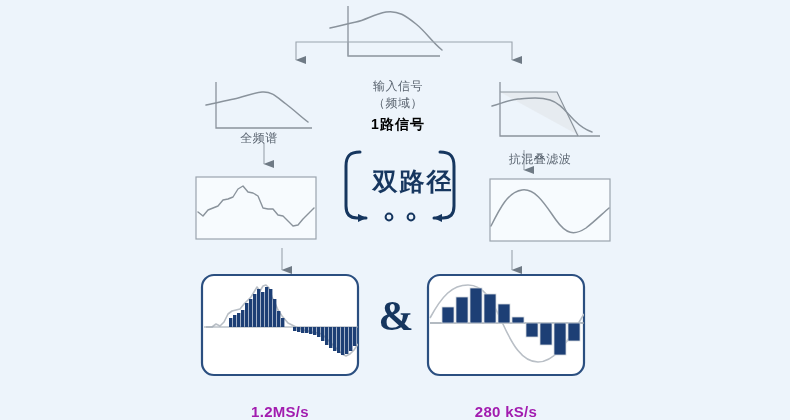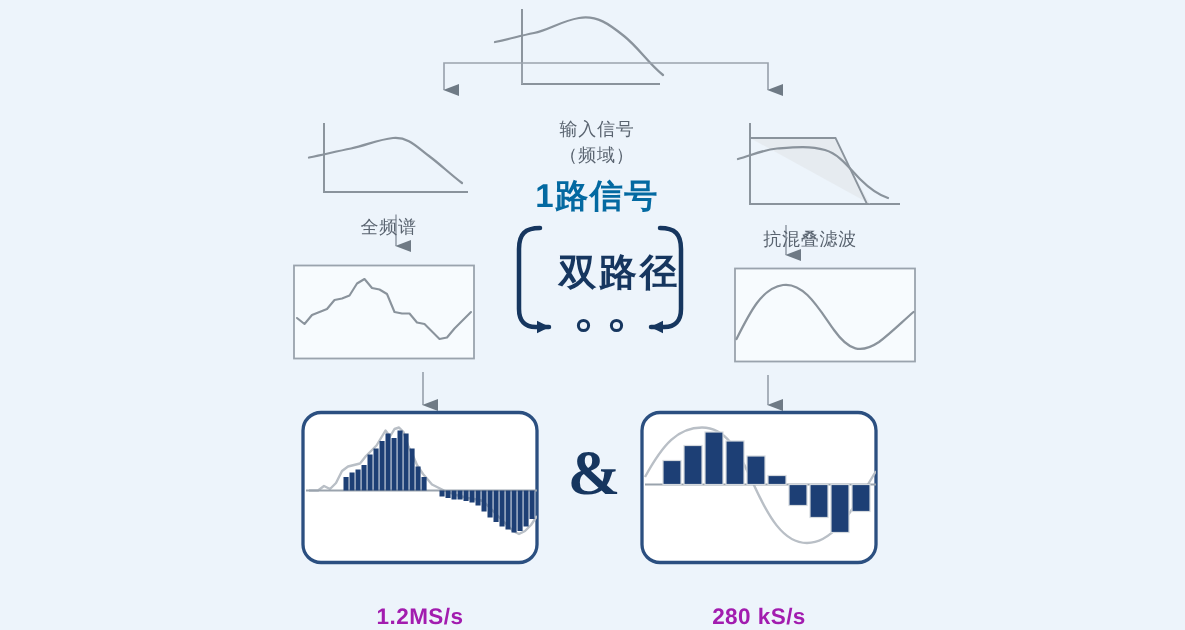--- a/index.html
+++ b/index.html
@@ -29,23 +29,23 @@
   .lbl {
     position: absolute;
     text-align: center;
     color: #5a6470;
     white-space: nowrap;
     font-size: 12px;
     letter-spacing: 0.5px;
     margin-top: 16px;
   }
   .lbl-big {
-    font-size: 22px;
-    font-weight: bold;
-    color: #0369a1;
+    font-size: 14px;
+    font-weight: bold;
+    color: #000000;
     letter-spacing: 1px;
   }
   .lbl-mid {
     font-size: 13px;
     color: #2c4a72;
     letter-spacing: 1px;
   }
   .lbl-rate {
     font-size: 15px;
     font-weight: bold;
@@ -228,21 +228,21 @@
           <rect x="568" y="323" width="12" height="18"></rect>
         </g>
       </g>
     </g>
   </svg>
 
   <div class="lbl" style="left:318px; top:62px; width:160px;">输入信号</div>
   <div class="lbl" style="left:318px; top:79px; width:160px;text-align:center;">（频域）</div>
   <div class="lbl lbl-big" style="left:318px; top:100px; width:160px;">1路信号</div>
 
-  <div class="lbl" style="left:204px; top:127px; width:110px;font-family:Liberation Serif, serif;">全频谱</div>
+  <div class="lbl" style="left:204px; top:114px; width:110px;font-family:Liberation Serif, serif;">全频谱</div>
 
   <div class="lbl" style="left:475px; top:135px; width:130px;">抗混叠滤波</div>
 
   <div class="center-word">双路径</div>
 
 
   <div class="amp">&amp;</div>
 
   <div class="lbl lbl-rate" style="left:202px; top:387px; width:156px;">1.2MS/s</div>
   <div class="lbl lbl-rate" style="left:428px; top:387px; width:156px;">280 kS/s</div>

